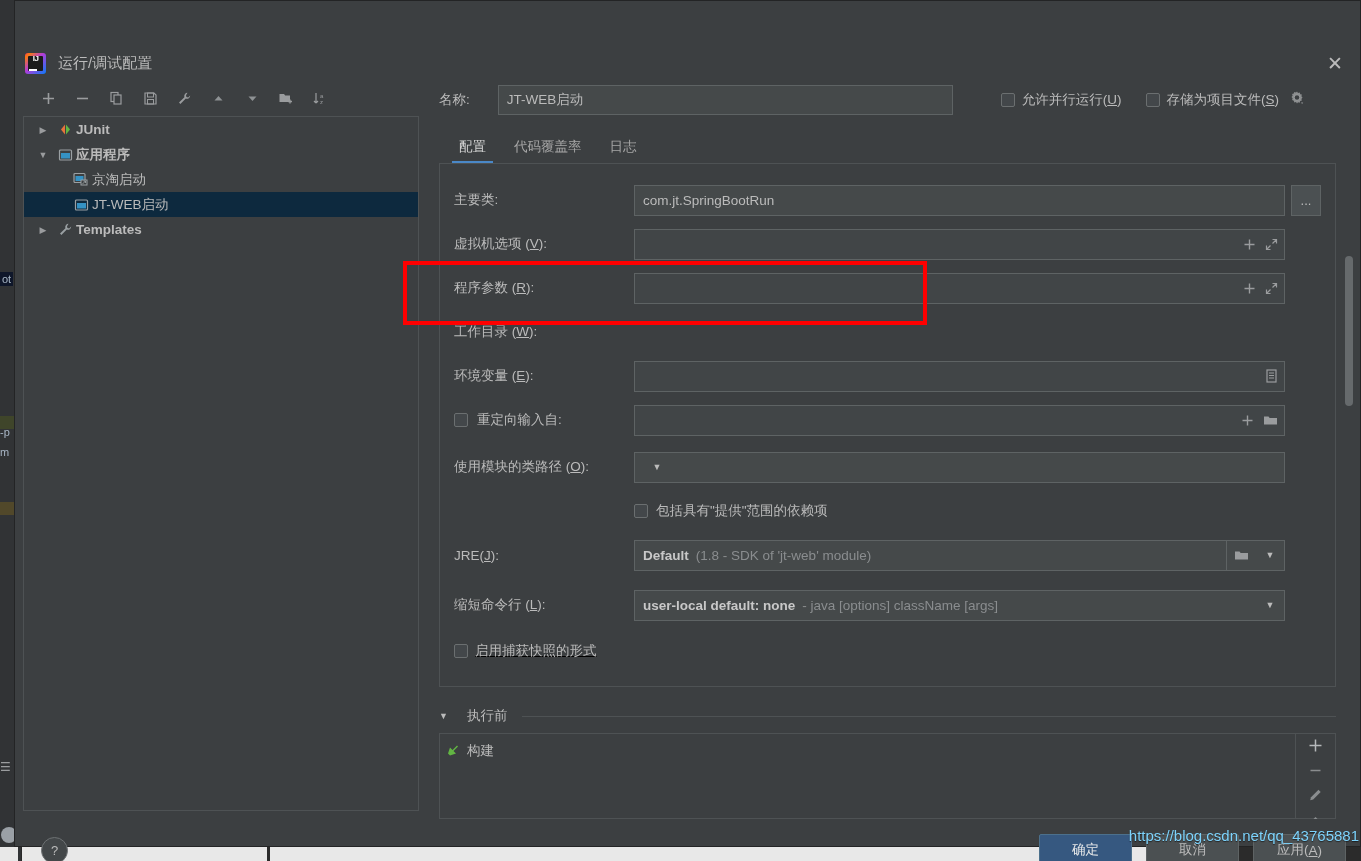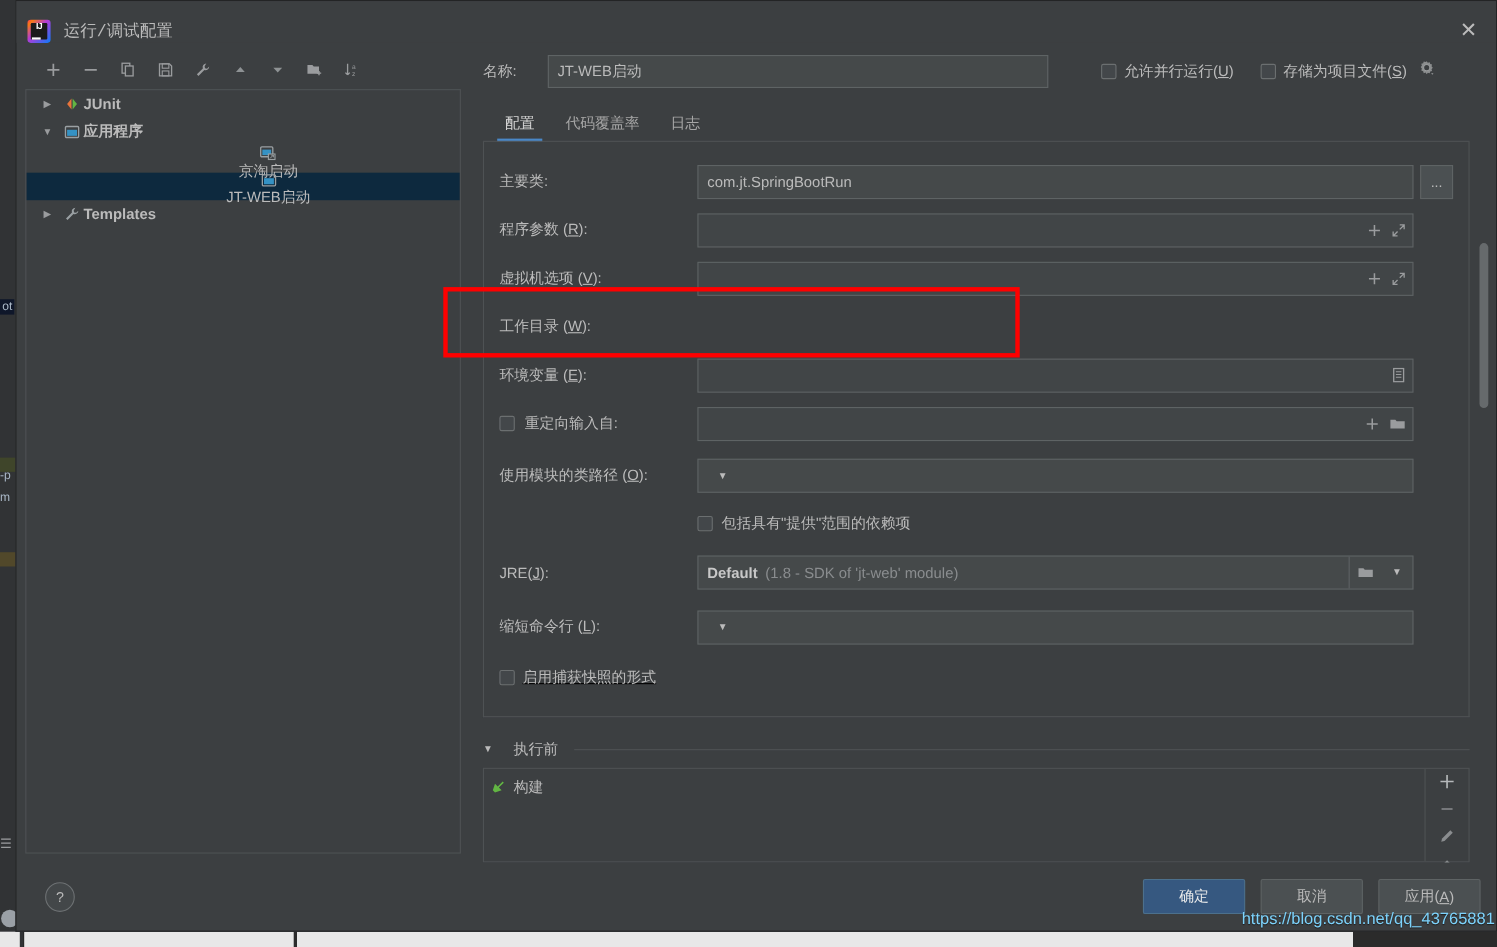--- a/index.html
+++ b/index.html
@@ -18,45 +18,45 @@
   .ide-frag { position:absolute; font-size:11px; color:#a9b7c6; white-space:nowrap; }
 
   
   #dialog {
     position:absolute; left:14px; top:0; width:1347px; height:847px;
     background:#3c3f41; border:1px solid #232425;
     display:flex; flex-direction:column;
   }
 
   
-  #titlebar { height:38px; background:#3c3f41; display:flex; align-items:center; padding:16px 4px 0 10px; flex:0 0 auto; }
+  #titlebar { height:38px; background:#3c3f41; display:flex; align-items:center; padding:16px 4px 0 10px; flex:0 0 auto;margin-top:35px; }
   .idea-logo { width:21px; height:21px; border-radius:3px; position:relative; overflow:hidden;
     background:linear-gradient(135deg,#fe315d 0%,#f97a12 12%,#b33cd8 45%,#087cfa 100%); flex:0 0 auto; }
   .idea-logo .inner { position:absolute; left:3px; top:3px; width:15px; height:15px; background:#1b1b1b; border-radius:1px; }
   .idea-logo .ij { position:absolute; left:0; right:0; top:1px; text-align:center; color:#fff; font-size:8px; font-weight:bold; letter-spacing:-.5px; font-family:"Liberation Sans",sans-serif;}
   .idea-logo .bar { position:absolute; left:4px; bottom:3px; width:8px; height:2px; background:#fff; }
-  #dialog-title { margin-left:12px; color:#bbbbbb; font-size:15px;font-family:Liberation Mono, monospace; }
+  #dialog-title { margin-left:12px; color:#bbbbbb; font-size:15px; }
   #close-btn { margin-left:auto; width:42px; height:38px; display:flex; align-items:center; justify-content:center; color:#bbb; font-size:19px; cursor:pointer; }
 
   
   #dlg-body { flex:1 1 auto; display:flex; position:relative; }
 
   
   #left-pane { width:404px; flex:0 0 auto; padding:8px 0 0 8px; display:flex; flex-direction:column; }
   #tree-toolbar { height:32px; display:flex; align-items:center; gap:0px; padding-left:8px; }
   .tb-btn { width:34px; height:28px; display:flex; align-items:center; justify-content:center; cursor:pointer; color:#9a9c9e; }
   .tb-btn svg { display:block; }
   #tree {
     flex:1 1 auto; margin:2px 0 8px 0; background:#3c3f41;
     border:1px solid #4e5254; overflow:hidden;
   }
   .tree-row { height:25px; display:flex; align-items:center; padding-left:4px; cursor:pointer; font-size:13.5px; color:#bbbbbb; white-space:nowrap; }
   .tree-row.selected { background:#0d293e; }
   .tree-row.lvl1 { padding-left:8px; }
-  .tree-row.lvl2 { padding-left:46px;flex-direction:column; }
+  .tree-row.lvl2 { padding-left:46px; }
   .twisty { width:22px; display:flex; align-items:center; justify-content:center; color:#9a9c9e; font-size:9px; flex:0 0 auto; }
   .tree-icon { width:22px; display:flex; align-items:center; justify-content:center; flex:0 0 auto; }
   .tree-label { font-weight:bold; }
   .tree-row.lvl2 .tree-label { font-weight:normal; }
 
   
   #right-pane { flex:1 1 auto; position:relative; padding:0 0 0 6px; display:flex; flex-direction:column; min-width:0; }
 
   #name-row { display:flex; align-items:center; height:52px; padding:0 18px 0 14px; flex:0 0 auto; }
   .lbl { color:#bbbbbb; font-size:13.5px; white-space:nowrap; }
@@ -337,41 +337,41 @@
 
           <div class="frow">
             <span class="lbl">主要类:</span>
             <div class="field">
               <span class="field-text">com.jt.SpringBootRun</span>
             </div>
             <div class="btn-ellipsis">...</div>
           </div>
 
           <div class="frow">
-            <span class="lbl"><span>程序参数 (</span><u>R</u><span>):</span></span>
+            <span class="lbl"><span>虚拟机选项 (</span><u>V</u><span>):</span></span>
             <div class="field empty">
               <span class="field-text"></span>
               <span class="field-icons">
                 <span>
                     <svg width="13" height="13" viewBox="0 0 13 13">
                       <path d="M6.5 1.5v10M1.5 6.5h10" stroke="#9a9c9e" stroke-width="1.4"></path>
                     </svg>
                   </span>
                 <span>
                     <svg width="13" height="13" viewBox="0 0 13 13">
                       <path d="M7.5 1.5h4v4M11.5 1.5l-4 4M5.5 11.5h-4v-4M1.5 11.5l4-4" stroke="#9a9c9e" stroke-width="1.2" fill="none"></path>
                     </svg>
                   </span>
               </span>
             </div>
             <div style="width:36px;flex:0 0 auto;"></div>
           </div>
 
           <div class="frow">
-            <span class="lbl"><span>虚拟机选项 (</span><u>V</u><span>):</span></span>
+            <span class="lbl"><span>程序参数 (</span><u>R</u><span>):</span></span>
             <div class="field empty">
               <span class="field-text"></span>
               <span class="field-icons">
                 <span>
                     <svg width="13" height="13" viewBox="0 0 13 13">
                       <path d="M6.5 1.5v10M1.5 6.5h10" stroke="#9a9c9e" stroke-width="1.4"></path>
                     </svg>
                   </span>
                 <span>
                     <svg width="13" height="13" viewBox="0 0 13 13">
@@ -453,20 +453,24 @@
                   </svg>
               </span>
               <span class="caret">▼</span>
             </div>
             <div style="width:36px;flex:0 0 auto;"></div>
           </div>
 
           <div class="frow" style="min-height:50px;">
             <span class="lbl"><span>缩短命令行 (</span><u>L</u><span>):</span></span>
             <div class="combo">
+              <span class="combo-text">
+                <b>user-local default: none</b>
+                <i>- java [options] className [args]</i>
+              </span>
               <span class="caret">▼</span>
             </div>
             <div style="width:36px;flex:0 0 auto;"></div>
           </div>
 
           <div class="cb-wrap" style="min-height:42px;text-decoration:underline;">
             <span class="checkbox"></span>
             <span class="cb-label">启用捕获快照的形式</span>
           </div>
 

